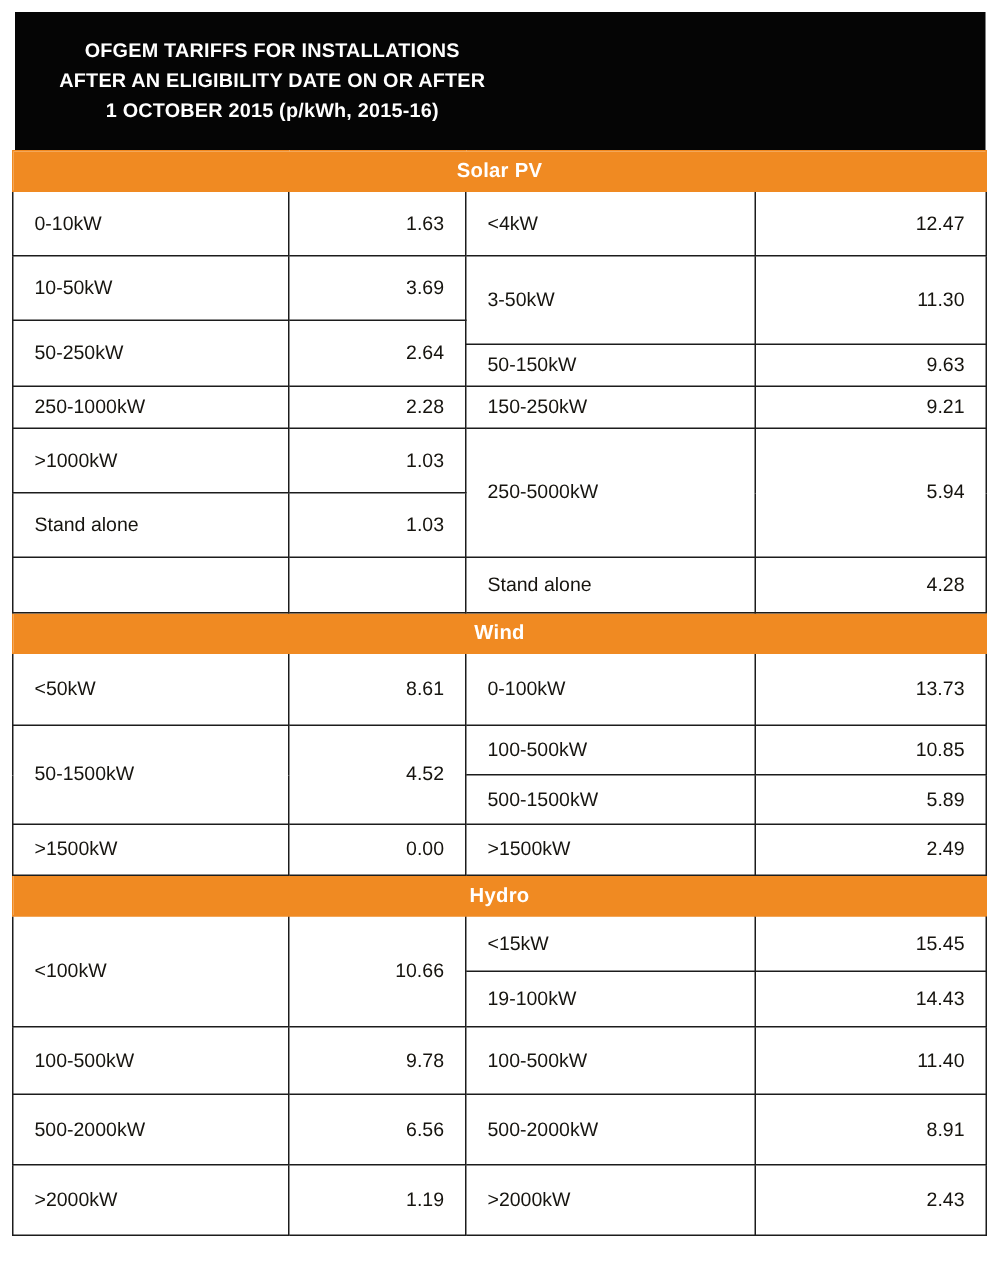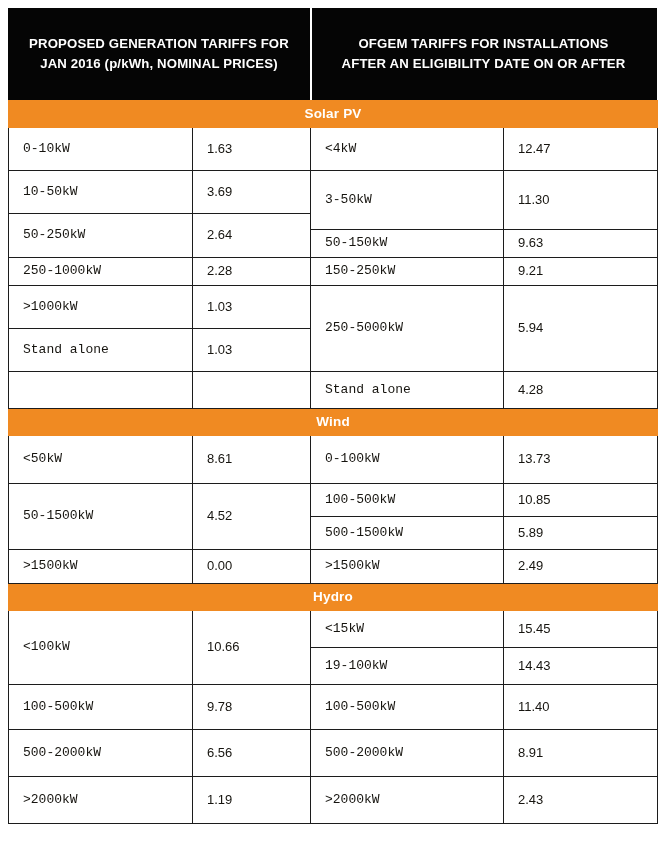--- a/index.html
+++ b/index.html
@@ -72,39 +72,34 @@
     color: #ffffff;
     font-weight: bold;
     font-size: 13.5px;
     text-align: center;
     height: 26px;
     padding: 0;
     letter-spacing: 0.2px;
     margin-top: 28px;
   }
 
-  .row-lbl  { text-align: left; font-family: Liberation Mono, monospace; }
-  .row-val  { text-align: left; }
+  .row-lbl  { text-align: left; }
+  .row-val  { text-align: right; }
 </style>
 </head>
 <body>
 
 <div id="page">
 
   <div class="header">
-    <div class="header-cell left">
-      <div>
-        <span>PROPOSED GENERATION TARIFFS FOR</span>
-        <span>JAN 2016 (p/kWh, NOMINAL PRICES)</span>
-      </div>
-    </div>
     <div class="header-cell right">
       <div>
         <span>OFGEM TARIFFS FOR INSTALLATIONS</span>
         <span>AFTER AN ELIGIBILITY DATE ON OR AFTER</span>
+        <span>1 OCTOBER 2015 (p/kWh, 2015-16)</span>
       </div>
     </div>
   </div>
 
   <table class="tbl">
     <colgroup>
       <col class="c1">
         <col class="c2">
         <col class="c3">
         <col class="c4">

